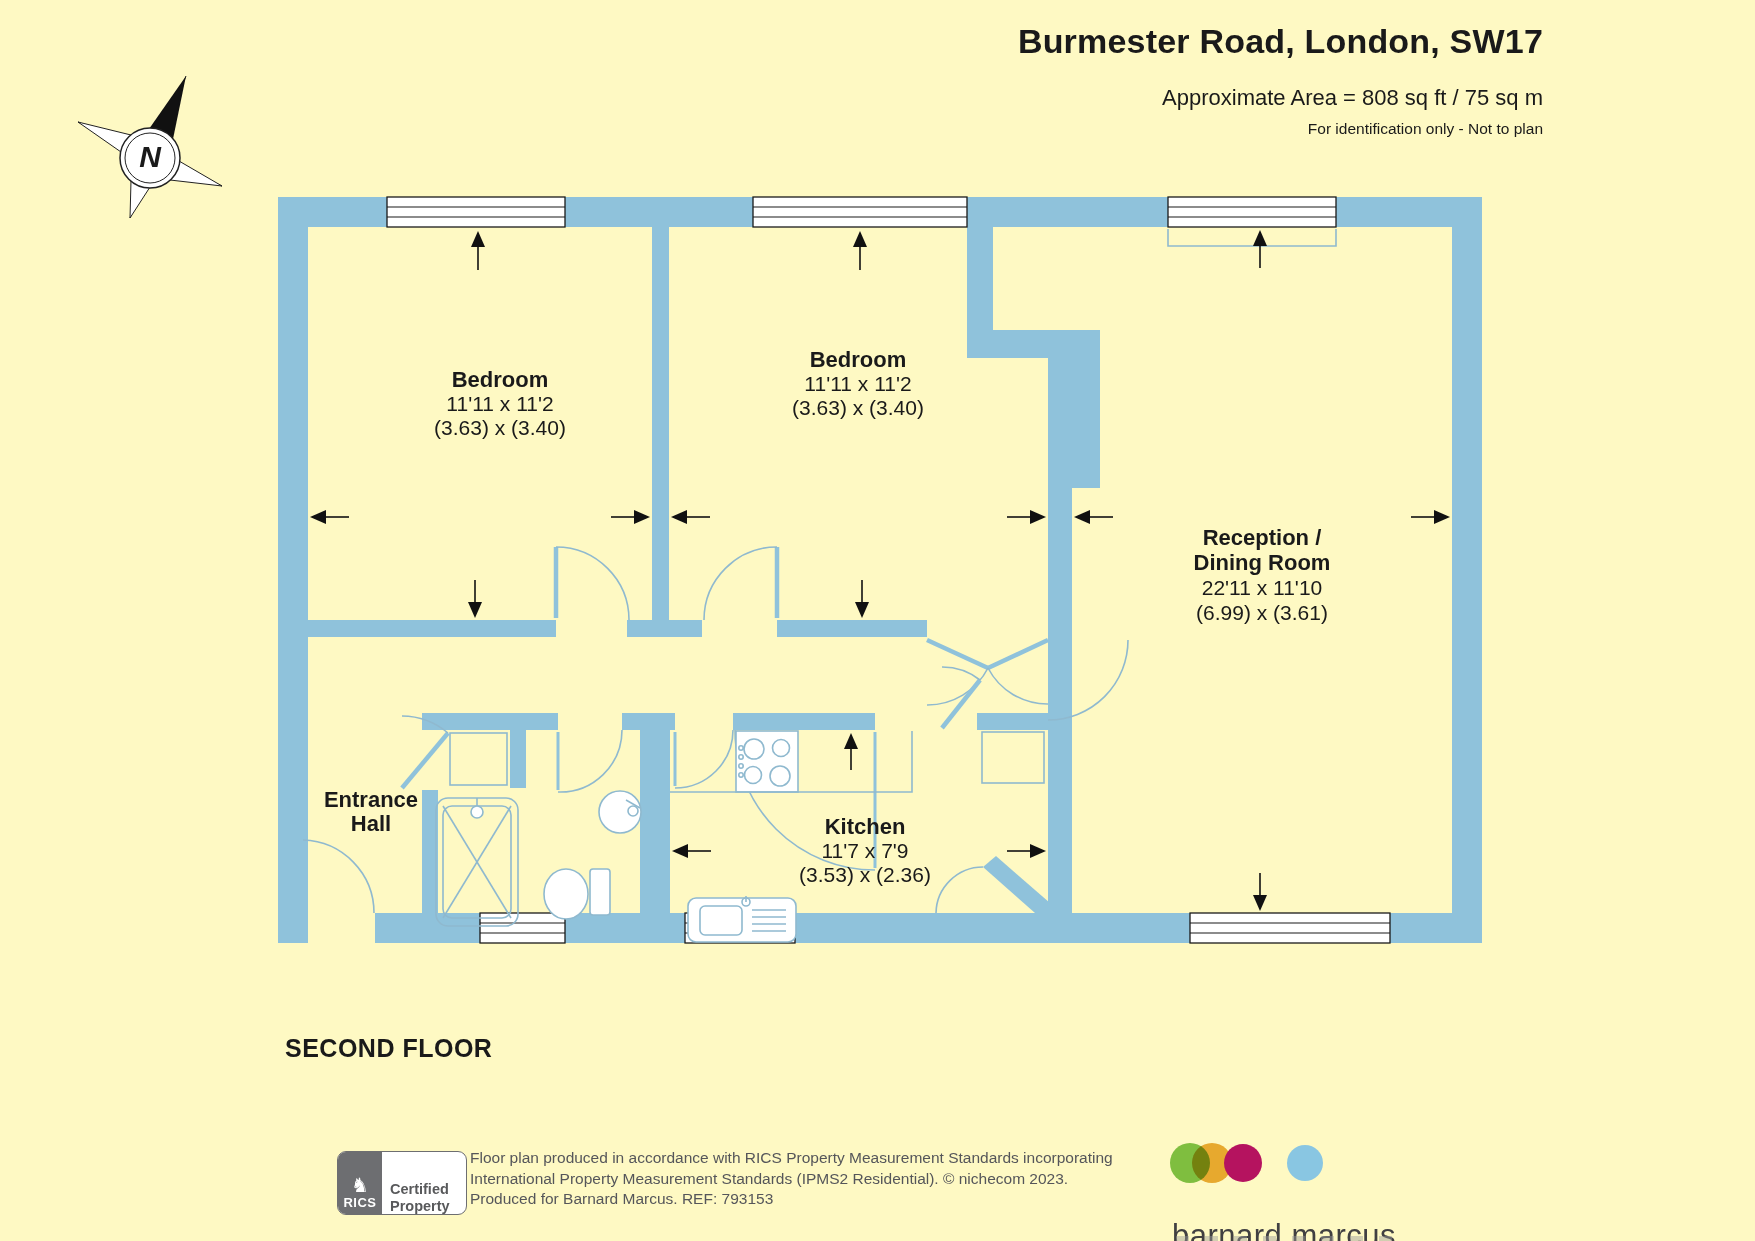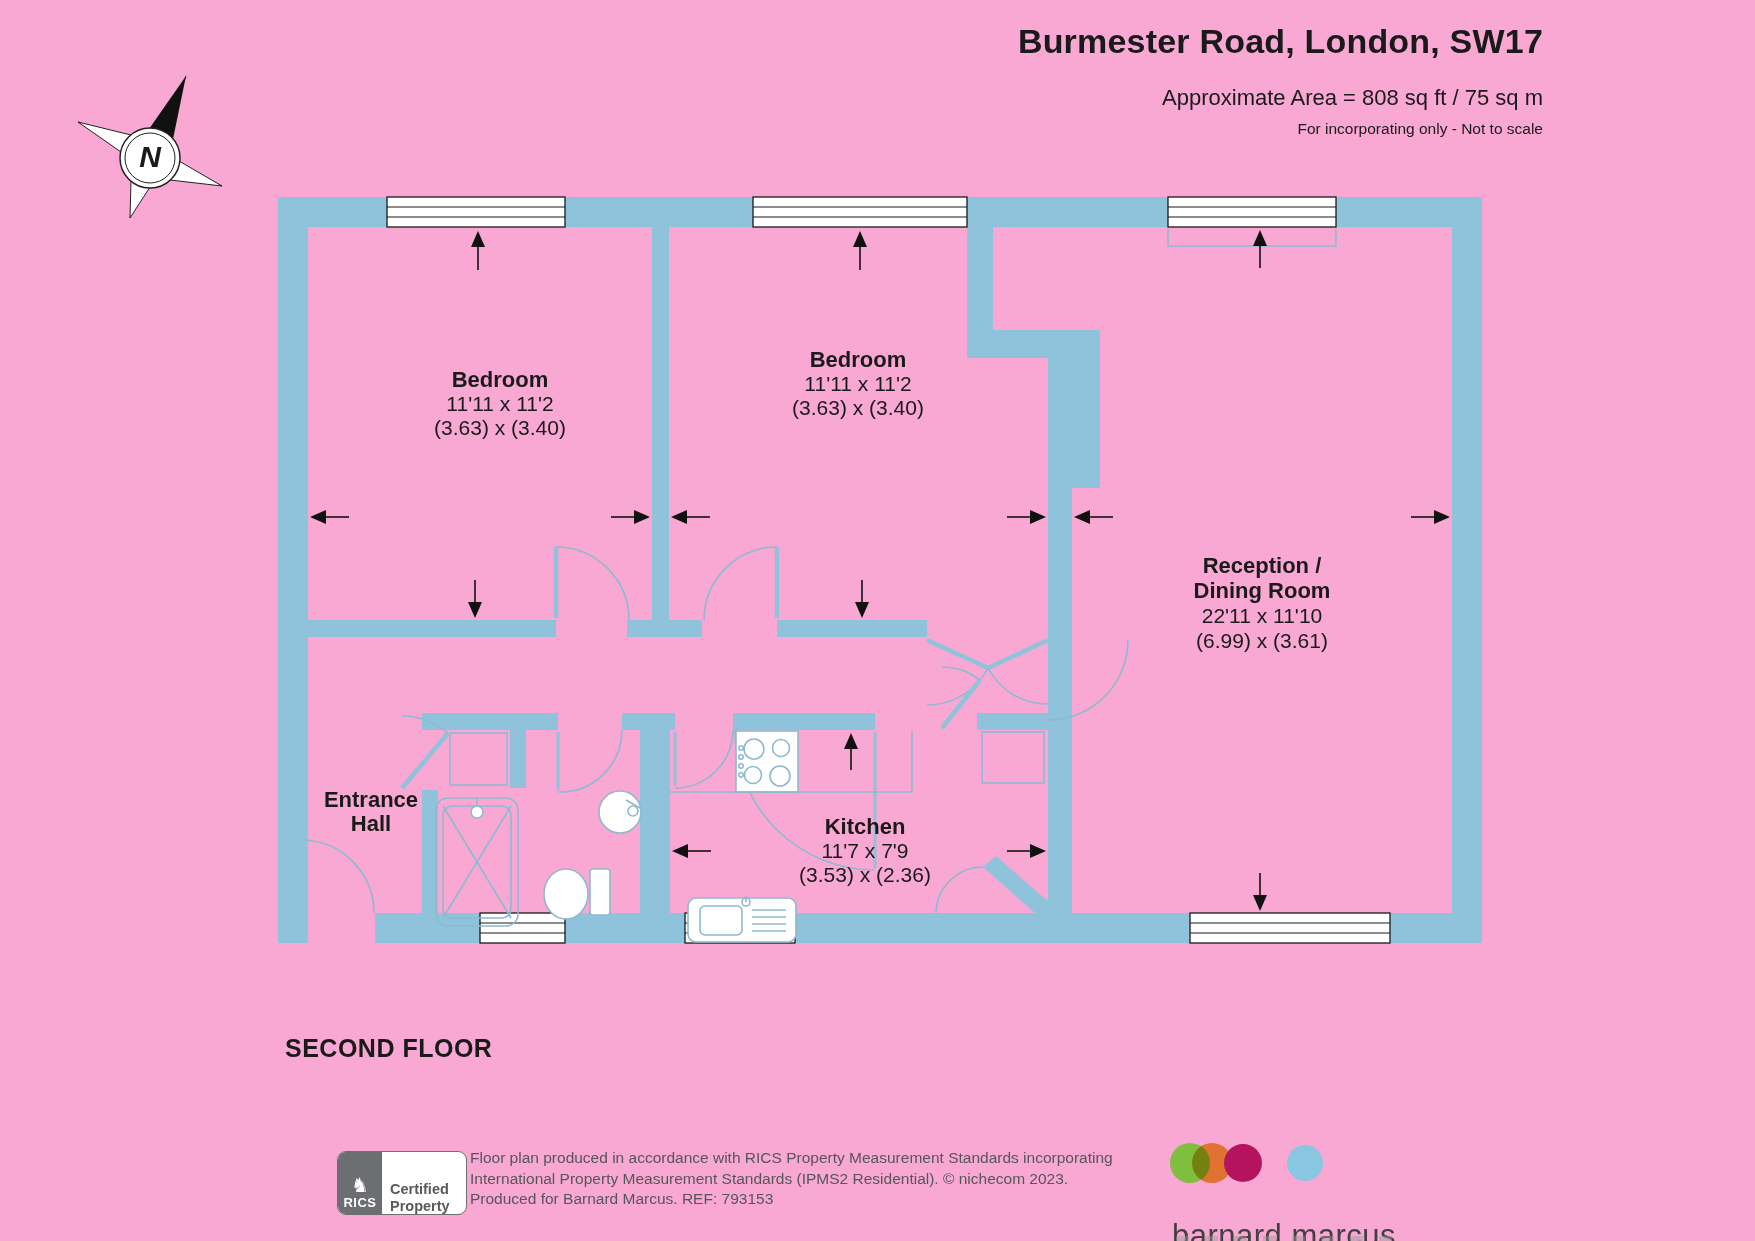--- a/index.html
+++ b/index.html
@@ -1,16 +1,16 @@
 <!DOCTYPE html>
 <html style="--wall: #8FC2DB; --fixture: #8FB9CF; --rics-gray: #6D6E71; --brand-green: #7FBE3F; --brand-yellow: #E8AD3C; --brand-magenta: #B5135F; --brand-blue: #89C6E2;"><head>
 <meta charset="utf-8">
 <style>
   html,body{margin:0;padding:0;background:#fff;}
-  .stage{position:relative;width:1755px;height:1241px;background:#f9a8d4;
+  .stage{position:relative;width:1755px;height:1241px;background:#fef9c3;
          font-family:"Liberation Sans",sans-serif;color:#1a1a1a;overflow:hidden;text-decoration:underline;}
   svg{position:absolute;left:0;top:0;}
   .wall{fill:var(--wall,#8FC2DB);}
   .fx{stroke:var(--fixture,#8FB9CF);fill:none;stroke-width:1.6;}
   .fxw{stroke:var(--fixture,#8FB9CF);fill:#fff;stroke-width:1.6;}
   .leaf{stroke:var(--wall,#8FC2DB);fill:none;stroke-width:4.5;}
   .leaf-thin{stroke:var(--wall,#8FC2DB);fill:none;stroke-width:3;}
   .win-rect{fill:#ffffff;stroke:#1a1a1a;stroke-width:1.3;}
   .win-line{stroke:#1a1a1a;stroke-width:1.1;}
   .arrow-line{stroke:#111;stroke-width:1.6;}
@@ -285,38 +285,38 @@
       <circle cx="1190" cy="1163" r="20" fill="var(--brand-green,#7FBE3F)"></circle>
       <circle cx="1212" cy="1163" r="20" fill="var(--brand-yellow,#E8AD3C)" style="mix-blend-mode:multiply"></circle>
       <circle cx="1243" cy="1163" r="19" fill="var(--brand-magenta,#B5135F)"></circle>
       <circle cx="1305" cy="1163" r="18" fill="var(--brand-blue,#89C6E2)"></circle>
     </g>
   </svg>
 
   <div class="header">
     <div class="title">Burmester Road, London, SW17</div>
     <div class="area">Approximate Area = 808 sq ft / 75 sq m</div>
-    <div class="note">For incorporating only - Not to scale</div>
+    <div class="note">For identification only - Not to plan</div>
   </div>
 
   <div class="compass-n">N</div>
 
   <div class="room-label" style="left:500px;top:368px;">
     <div class="rname">Bedroom</div>
     <div>11'11 x 11'2</div>
     <div>(3.63) x (3.40)</div>
   </div>
 
   <div class="room-label" style="left:858px;top:348px;">
     <div class="rname">Bedroom</div>
     <div>11'11 x 11'2</div>
     <div>(3.63) x (3.40)</div>
   </div>
 
-  <div class="room-label reception-label" style="left:1262px;top:553px;">
+  <div class="room-label reception-label" style="left:1262px;top:525px;">
     <div class="rname">Reception /</div>
     <div class="rname">Dining Room</div>
     <div>22'11 x 11'10</div>
     <div>(6.99) x (3.61)</div>
   </div>
 
   <div class="room-label" style="left:865px;top:815px;">
     <div class="rname">Kitchen</div>
     <div>11'7 x 7'9</div>
     <div>(3.53) x (2.36)</div>

